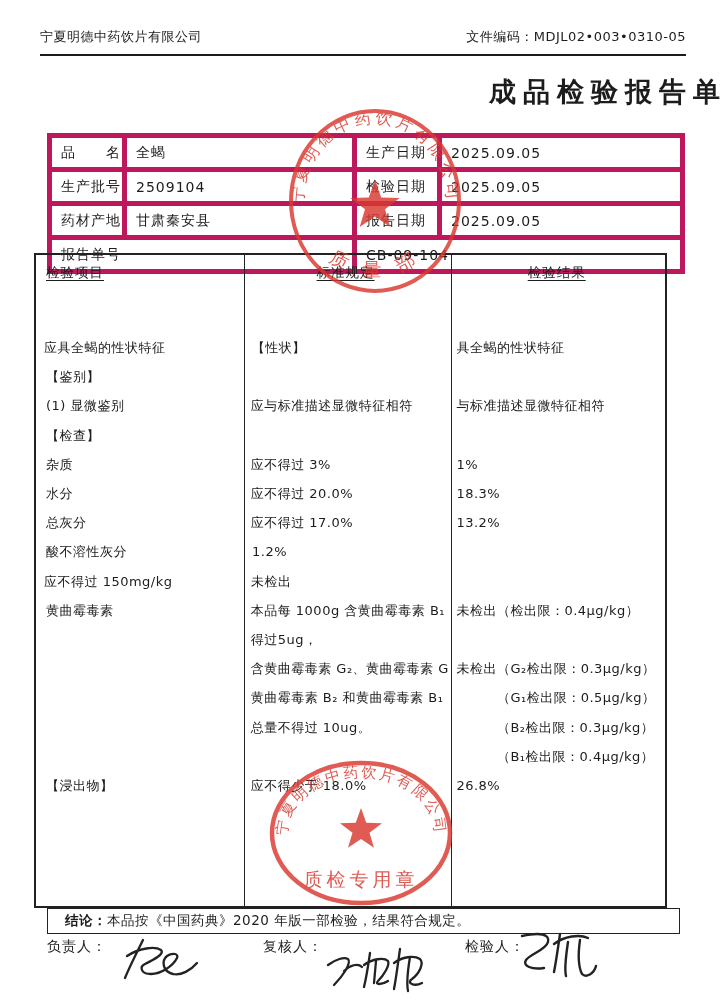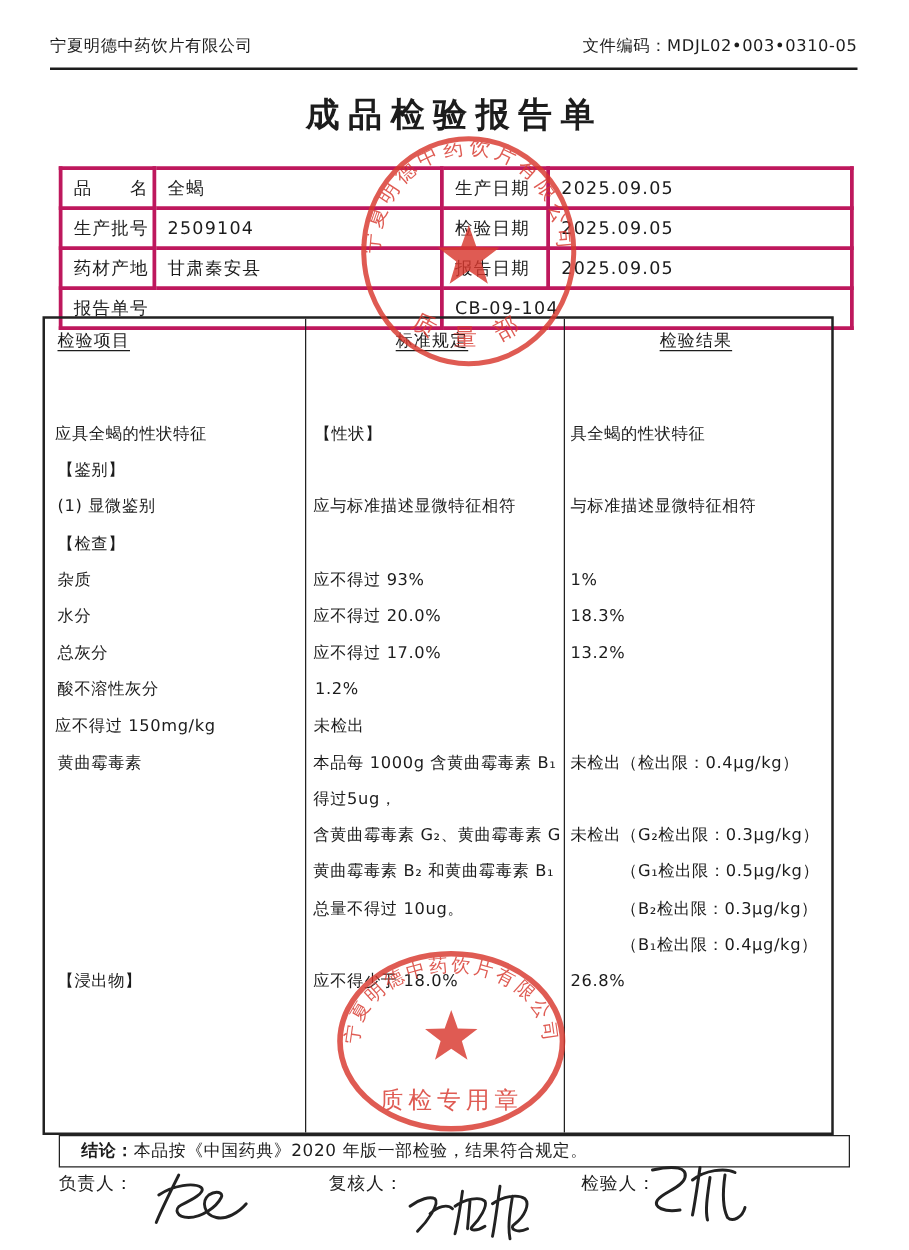--- a/index.html
+++ b/index.html
@@ -6,25 +6,25 @@
   body{
     width:727px;height:1000px;background:#ffffff;position:relative;
     font-family:"DejaVu Sans","Liberation Sans",sans-serif;
     color:#1c1c1c;overflow:hidden;
   }
   .abs{position:absolute;}
 
   
   .hdr{left:40px;top:28px;width:646px;display:flex;justify-content:space-between;font-size:13px;letter-spacing:.5px;}
   .hdr-rule{left:40px;top:54px;width:646px;height:2px;background:#1c1c1c;}
-  .title{left:0;top:74px;width:727px;text-align:center;font-size:27px;font-weight:bold;letter-spacing:7px;font-family:Liberation Serif, serif;}
+  .title{left:0;top:74px;width:727px;text-align:right;font-size:27px;font-weight:bold;letter-spacing:7px;font-family:Liberation Serif, serif;}
 
   
   table.info{left:47px;top:133px;position:absolute;border-collapse:collapse;table-layout:fixed;width:633px;}
-  table.info td{border:3px solid #be185d;height:29px;font-size:14px;padding:0 0 0 9px;letter-spacing:1px;white-space:pre;}
+  table.info td{border:5px solid #be185d;height:29px;font-size:14px;padding:0 0 0 9px;letter-spacing:1px;white-space:pre;}
   table.info{border:2px solid #222;}
 
   
   .inspect{left:34px;top:253px;width:633px;height:655px;border:2px solid #222;box-sizing:border-box;}
   .vline{position:absolute;top:0;bottom:0;width:1px;background:#222;}
   .vline.v1{left:208px;} .vline.v2{left:415px;}
   .ihead{display:flex;height:50px;padding-top:9px;box-sizing:border-box;}
   .ihead div{font-size:13.5px;text-align:center;text-decoration:underline;text-underline-offset:3px;letter-spacing:1px;}
   .ihc1{width:208px;text-align:left !important;padding-left:10px;box-sizing:border-box;}
   .ihc2{width:207px;} .ihc3{width:218px;}
@@ -120,21 +120,21 @@
       </div>
 
       <div class="irow">
         <div class="c c1">【检查】</div>
         <div class="c c2"></div>
         <div class="c c3"></div>
       </div>
 
       <div class="irow">
         <div class="c c1">杂质</div>
-        <div class="c c2">应不得过 93%</div>
+        <div class="c c2">应不得过 3%</div>
         <div class="c c3">1%</div>
       </div>
 
       <div class="irow">
         <div class="c c1">水分</div>
         <div class="c c2">应不得过 20.0%</div>
         <div class="c c3">18.3%</div>
       </div>
 
       <div class="irow">

